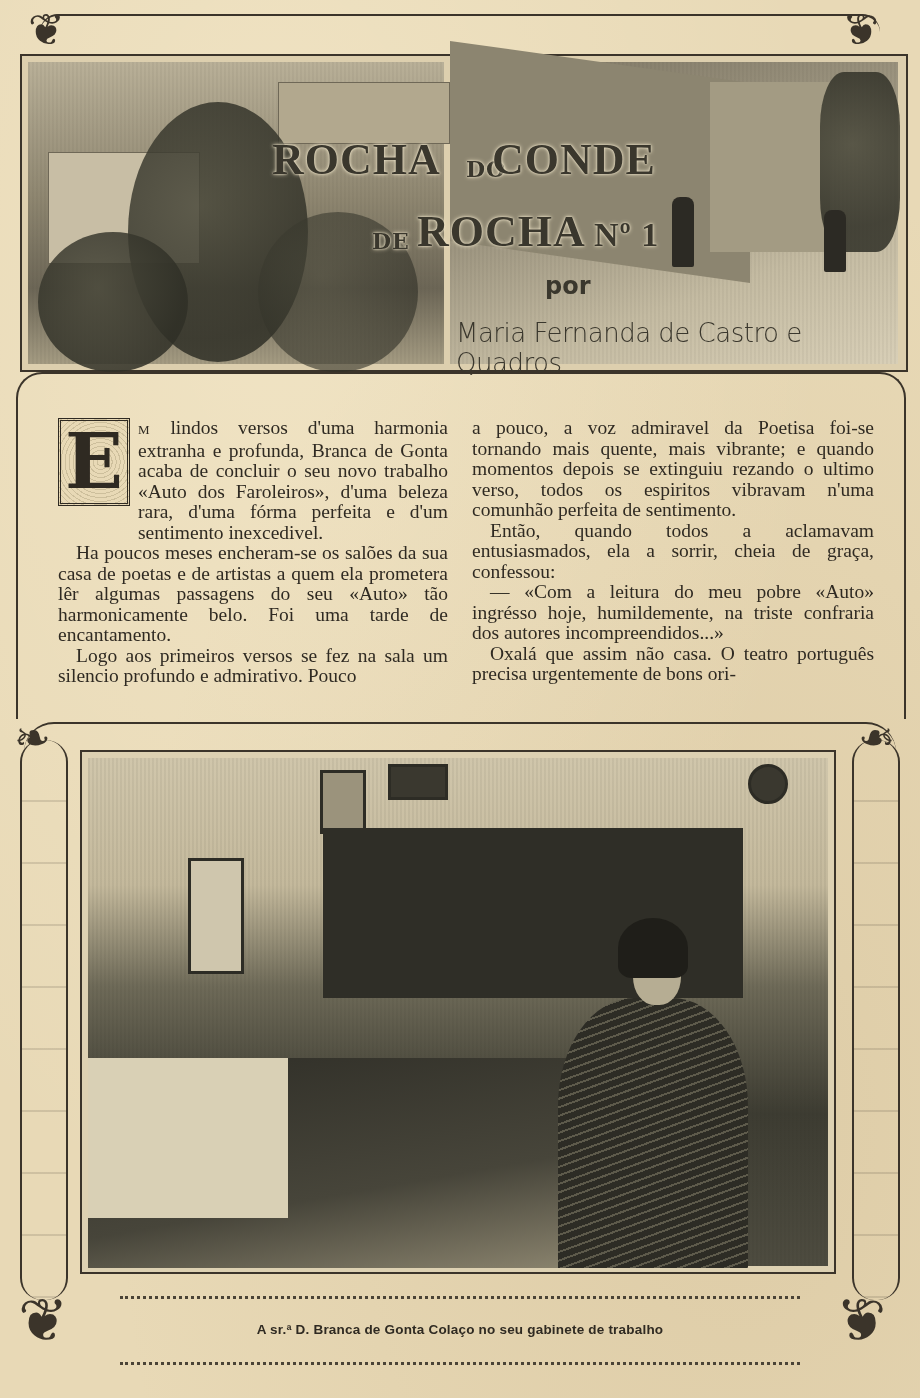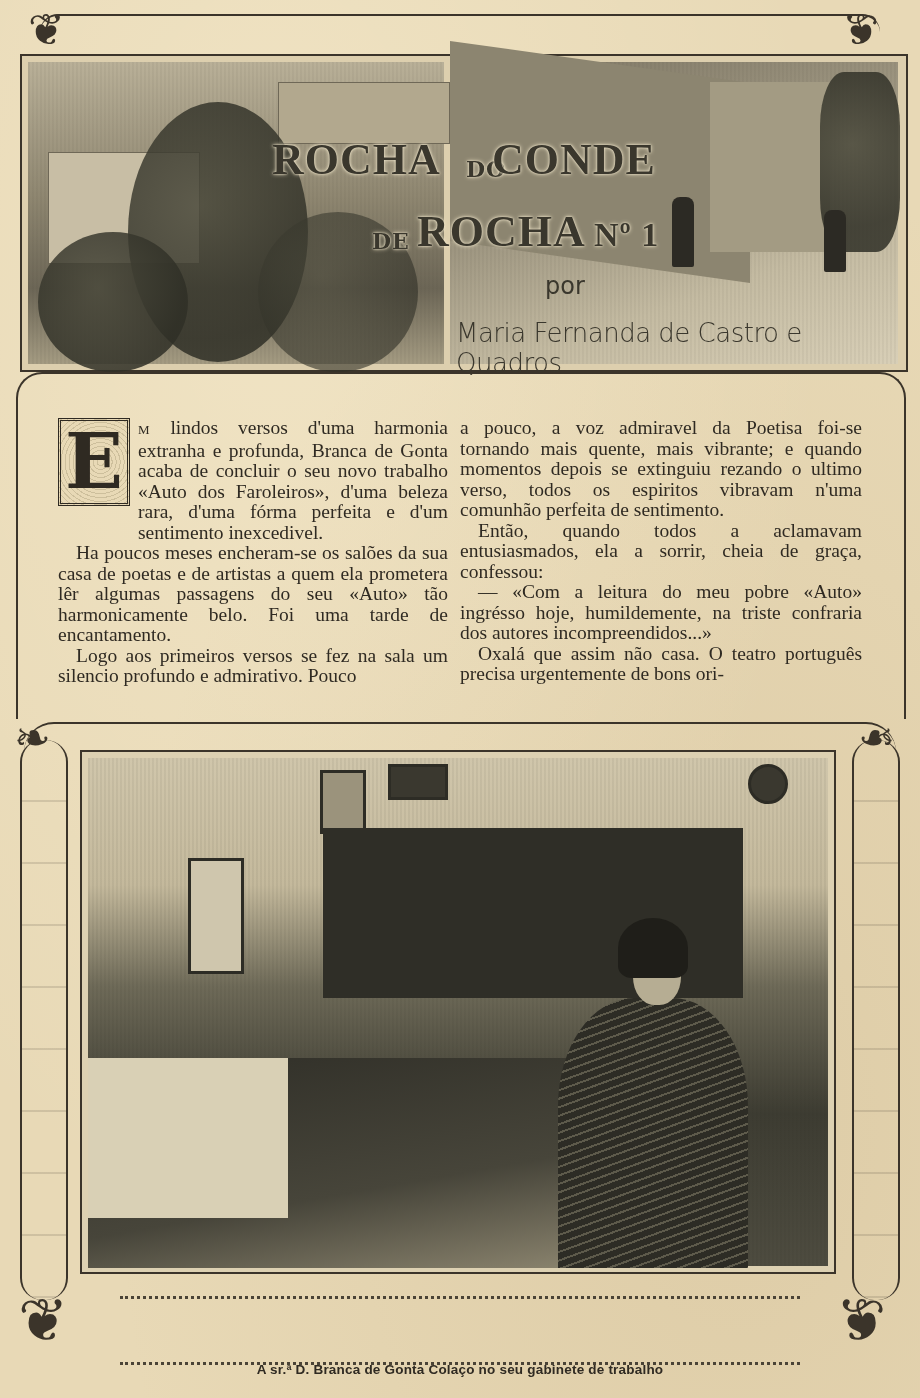--- a/index.html
+++ b/index.html
@@ -56,41 +56,41 @@
     }
     .title-word {
       position: absolute; font-family: "DejaVu Serif", serif; font-weight: bold;
       color: #3a372d; letter-spacing: 1px;
       text-shadow: 0 0 2px #efe5c9, 0 0 4px #efe5c9;
     }
     .title-small { font-size: 22px; }
     .title-large { font-size: 44px; font-family: Liberation Serif, serif; }
     .byline-por {
       position: absolute; left: 543px; top: 272px;
-      font-family: "DejaVu Sans", sans-serif; font-size: 24px; color: #3a372d;
+      font-family: "DejaVu Sans", sans-serif; font-size: 24px; color: #3a372d; font-weight: bold;
     }
     .byline-author {
       position: absolute; left: 454px; top: 318px;
       font-family: "DejaVu Sans", sans-serif; font-size: 26px; color: #3a372d;
       letter-spacing: -0.5px; font-weight: 300;
     }
     
     .article-frame {
       position: absolute; left: 16px; top: 372px; width: 886px; height: 345px;
       border-left: 2px solid #3b342a; border-right: 2px solid #3b342a;
       border-radius: 26px 26px 0 0; border-top: 2px solid #3b342a;
     }
     .col {
       position: absolute; top: 418px; font-size: 19.5px; line-height: 20.5px;
       text-align: justify; color: #2f2a22;
     }
     .col p { margin: 0; text-indent: 18px; }
     .col p.first { text-indent: 0; }
     .col-left { left: 58px; width: 390px; }
-    .col-right { left: 460px; width: 402px; }
+    .col-right { left: 472px; width: 402px; }
     .dropcap {
       float: left; width: 66px; height: 82px; margin: 0 8px 30px 0;
       border: 3px double #2f2a22; font-family: "DejaVu Serif", serif;
       font-size: 76px; line-height: 82px; text-align: center; font-weight: bold;
       color: #2f2a22;
       background: repeating-radial-gradient(circle at 60% 50%, #e8d9b6 0 3px, #cdbf9c 3px 4px);
       position: relative;
     }
     .smallcaps { font-size: 13px; letter-spacing: 1px; }
     
@@ -125,21 +125,21 @@
     .woman-face { position: absolute; left: 545px; top: 185px; width: 48px; height: 62px;
       border-radius: 45%; background: #b6ad93; }
     .woman-body { position: absolute; left: 470px; top: 240px; width: 190px; height: 270px;
       border-radius: 40% 40% 0 0; background: repeating-linear-gradient(160deg, #2d2c25 0 6px, #5d5a4b 6px 8px); }
     .bookcase { position: absolute; left: 235px; top: 70px; width: 420px; height: 170px;
       background: #2f2e27; }
     .wall-frame { position: absolute; border: 3px solid #2d2c25; background: #9b937c; }
     .caption {
       position: absolute; left: 0; width: 920px; top: 1322px; text-align: center;
       font-family: "Liberation Sans", "DejaVu Sans", sans-serif; font-size: 13.5px;
-      color: #2f2a22; font-weight: bold; letter-spacing: 0.2px; margin-top: 40px;
+      color: #2f2a22; font-weight: bold; letter-spacing: 0.2px;
     }
     .dots {
       position: absolute; left: 120px; width: 680px; height: 0;
       border-top: 3px dotted #4a4336;
     }
   </style>
 </head>
 <body>
 
 <div class="page">

